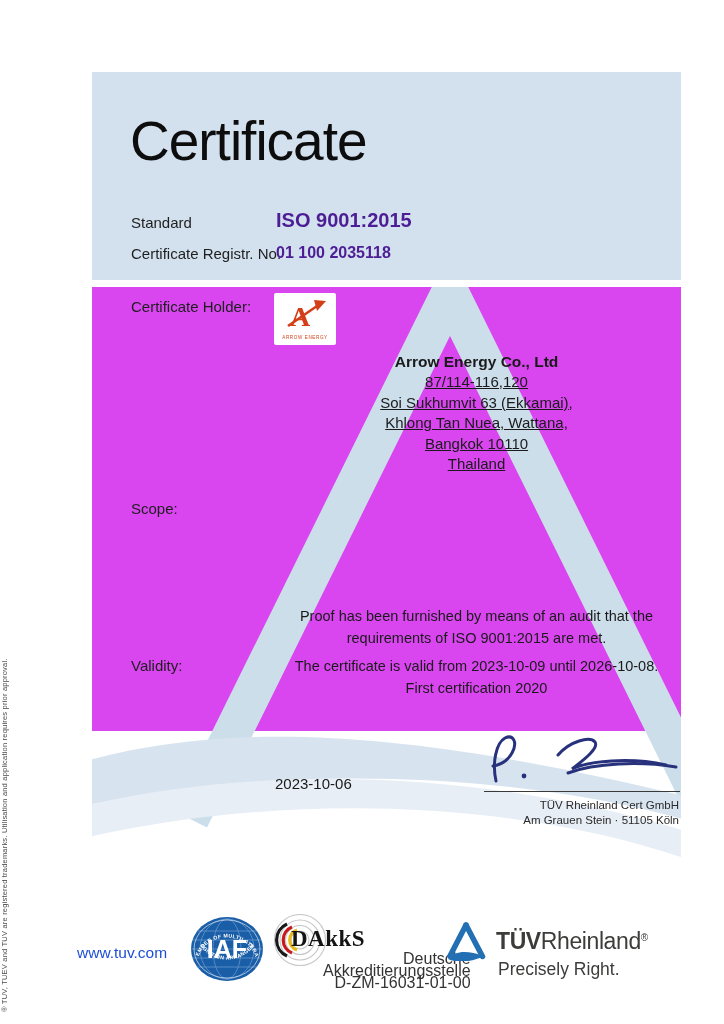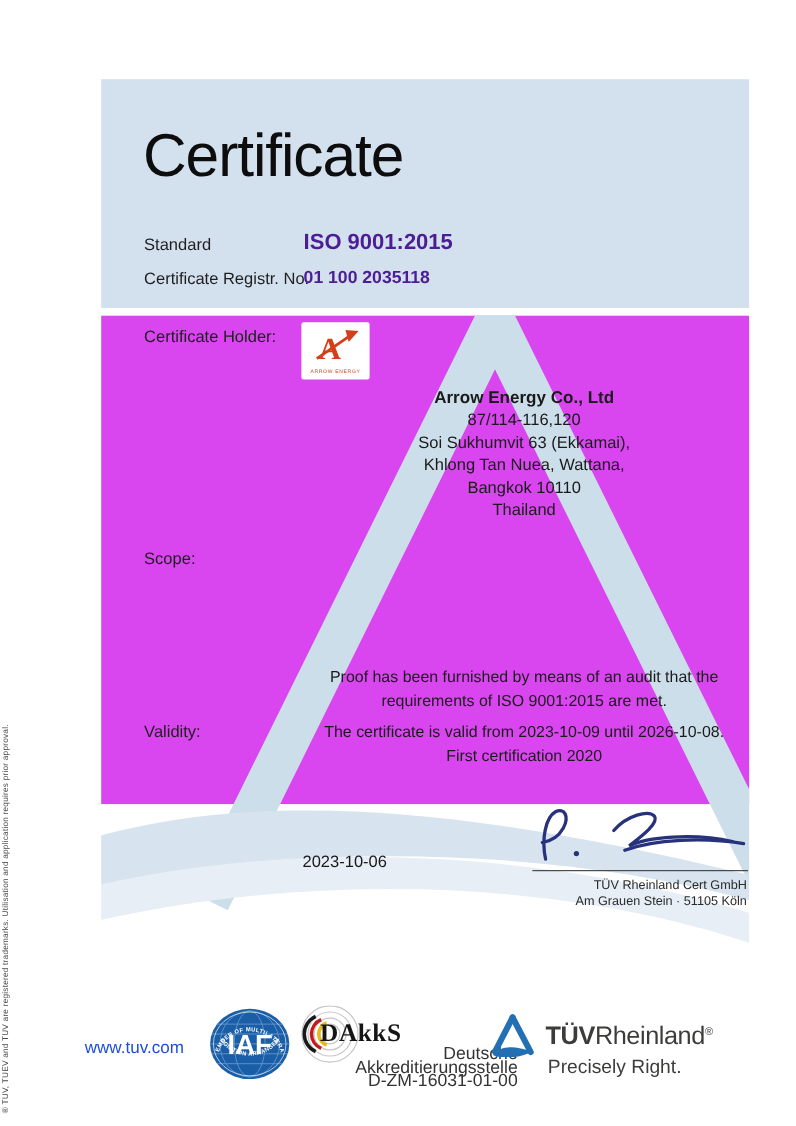--- a/index.html
+++ b/index.html
@@ -45,21 +45,21 @@
 
   .blabel { position:absolute; left:39px; font-size:15px; color:#1e1e1e; }
   .bval   { position:absolute; left:180px; width:409px; font-size:14.5px; line-height:21.5px; color:#1a1a1a;text-align:center; }
 
   .holder-label { top:11px; }
   .arrow-logo-box {
     position:absolute; left:182px; top:6px; width:62px; height:52px;
     background:#ffffff; border-radius:2px;
   }
   .company { top:64px; font-weight:bold; font-size:15.5px; }
-  .address { top:85px; font-size:15px; line-height:20.5px; }
+  .address { top:85px; font-size:15px; line-height:20.5px;text-decoration:underline; }
 
   .scope-label    { top:213px; }
   .scope-text     { top:212px; }
   .proof-text     { top:319px; }
   .validity-label { top:370px; }
   .validity-text  { top:369px; }
   .validity-text div { white-space:nowrap; }
 
   .issue-date { position:absolute; left:183px; top:488px; font-size:15px; color:#1a1a1a; }
 

